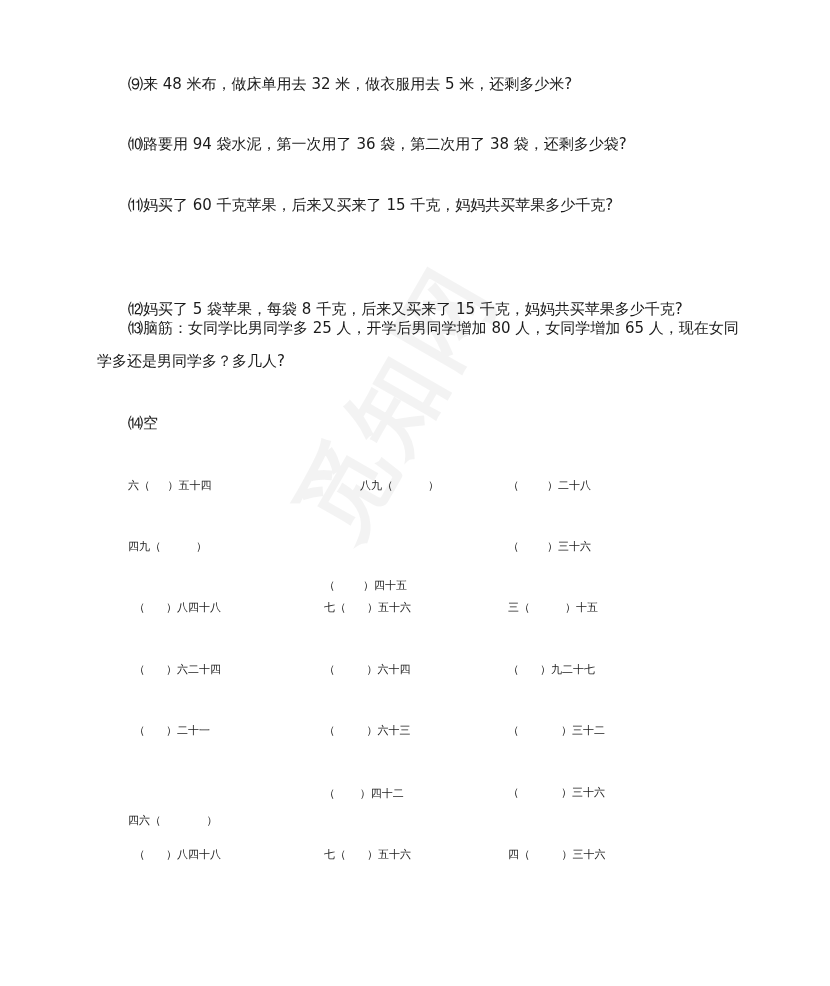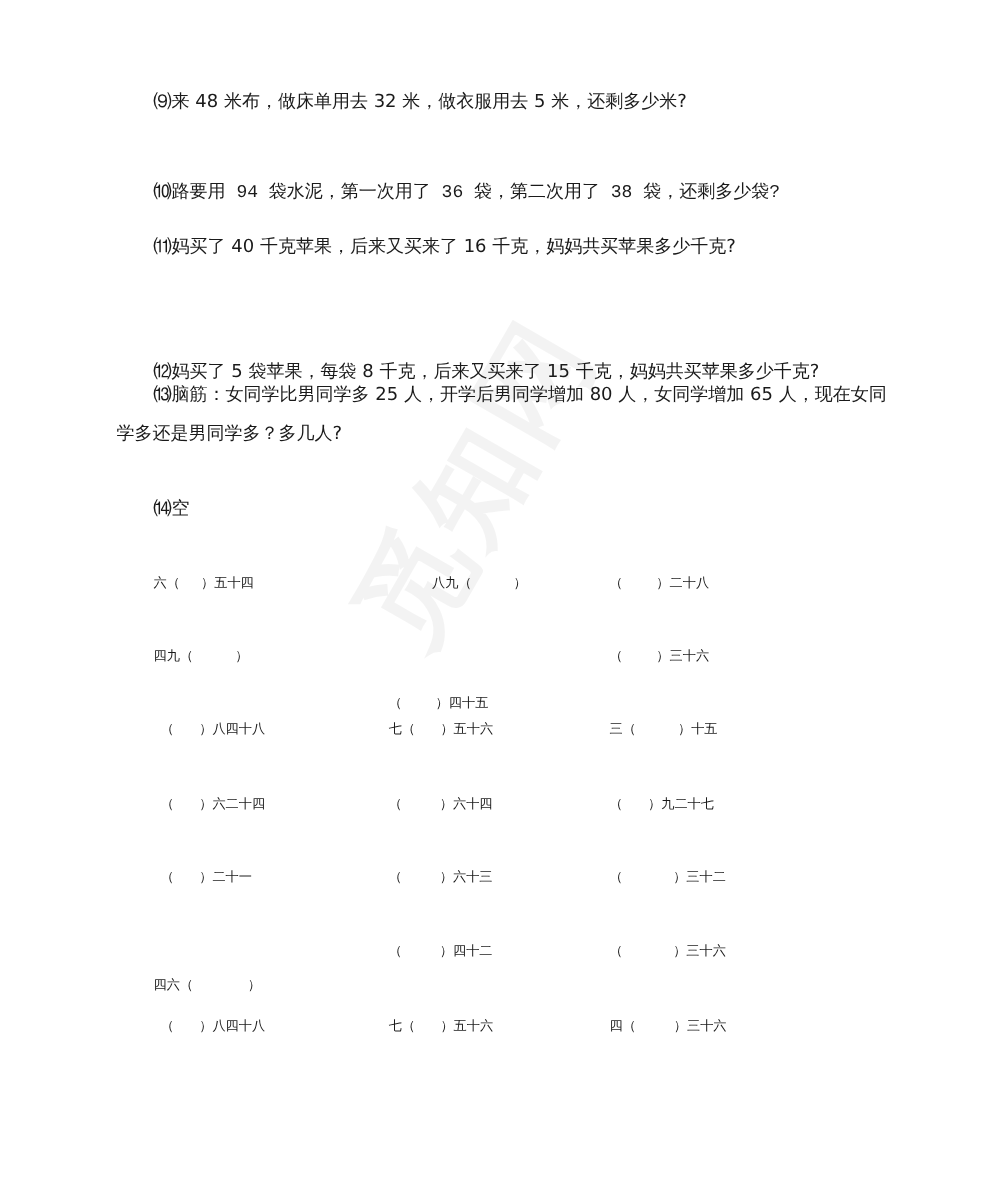--- a/index.html
+++ b/index.html
@@ -18,22 +18,22 @@
       transform: rotate(-60deg); transform-origin: center;
       letter-spacing: 6px; white-space: nowrap; pointer-events: none;
     }
   </style>
 </head>
 <body>
 
 <div class="watermark">觅知网</div>
 
 <div class="line" style="left:128px; top:74px;">⑼来 48 米布，做床单用去 32 米，做衣服用去 5 米，还剩多少米?</div>
-<div class="line" style="left:128px; top:151px;font-family:Liberation Mono, monospace;">⑽路要用 94 袋水泥，第一次用了 36 袋，第二次用了 38 袋，还剩多少袋?</div>
-<div class="line" style="left:128px; top:195px;">⑾妈买了 40 千克苹果，后来又买来了 16 千克，妈妈共买苹果多少千克?</div>
+<div class="line" style="left:128px; top:134px;">⑽路要用 94 袋水泥，第一次用了 36 袋，第二次用了 38 袋，还剩多少袋?</div>
+<div class="line" style="left:128px; top:195px;">⑾妈买了 60 千克苹果，后来又买来了 15 千克，妈妈共买苹果多少千克?</div>
 <div class="line" style="left:128px; top:252px;margin-top:47px;">⑿妈买了 5 袋苹果，每袋 8 千克，后来又买来了 15 千克，妈妈共买苹果多少千克?</div>
 <div class="line" style="left:128px; top:318px;">⒀脑筋：女同学比男同学多 25 人，开学后男同学增加 80 人，女同学增加 65 人，现在女同</div>
 <div class="line" style="left:97px; top:351px;">学多还是男同学多？多几人?</div>
 <div class="line" style="left:128px; top:413px;">⒁空</div>
 
 <div>
   <div class="cell" style="left:128px; top:476px;">六（     ）五十四</div>
   <div class="cell" style="left:316px; top:476px;margin-left:44px;">八九（          ）</div>
   <div class="cell" style="left:508px; top:476px;">（        ）二十八</div>
 
@@ -47,19 +47,19 @@
 
   <div class="cell" style="left:134px; top:660px;">（      ）六二十四</div>
   <div class="cell" style="left:324px; top:660px;">（         ）六十四</div>
   <div class="cell" style="left:508px; top:660px;">（      ）九二十七</div>
 
   <div class="cell" style="left:134px; top:721px;">（      ）二十一</div>
   <div class="cell" style="left:324px; top:721px;">（         ）六十三</div>
   <div class="cell" style="left:508px; top:721px;">（            ）三十二</div>
 
   <div class="cell" style="left:128px; top:783px;margin-top:28px;">四六（             ）</div>
-  <div class="cell" style="left:324px; top:783px;">（         ）四十二</div>
+  <div class="cell" style="left:324px; top:783px;font-family:Liberation Serif, serif;">（         ）四十二</div>
   <div class="cell" style="left:508px; top:783px;">（            ）三十六</div>
 
   <div class="cell" style="left:134px; top:845px;">（      ）八四十八</div>
   <div class="cell" style="left:324px; top:845px;">七（      ）五十六</div>
   <div class="cell" style="left:508px; top:845px;">四（         ）三十六</div>
 </div>
 
 </body></html>

